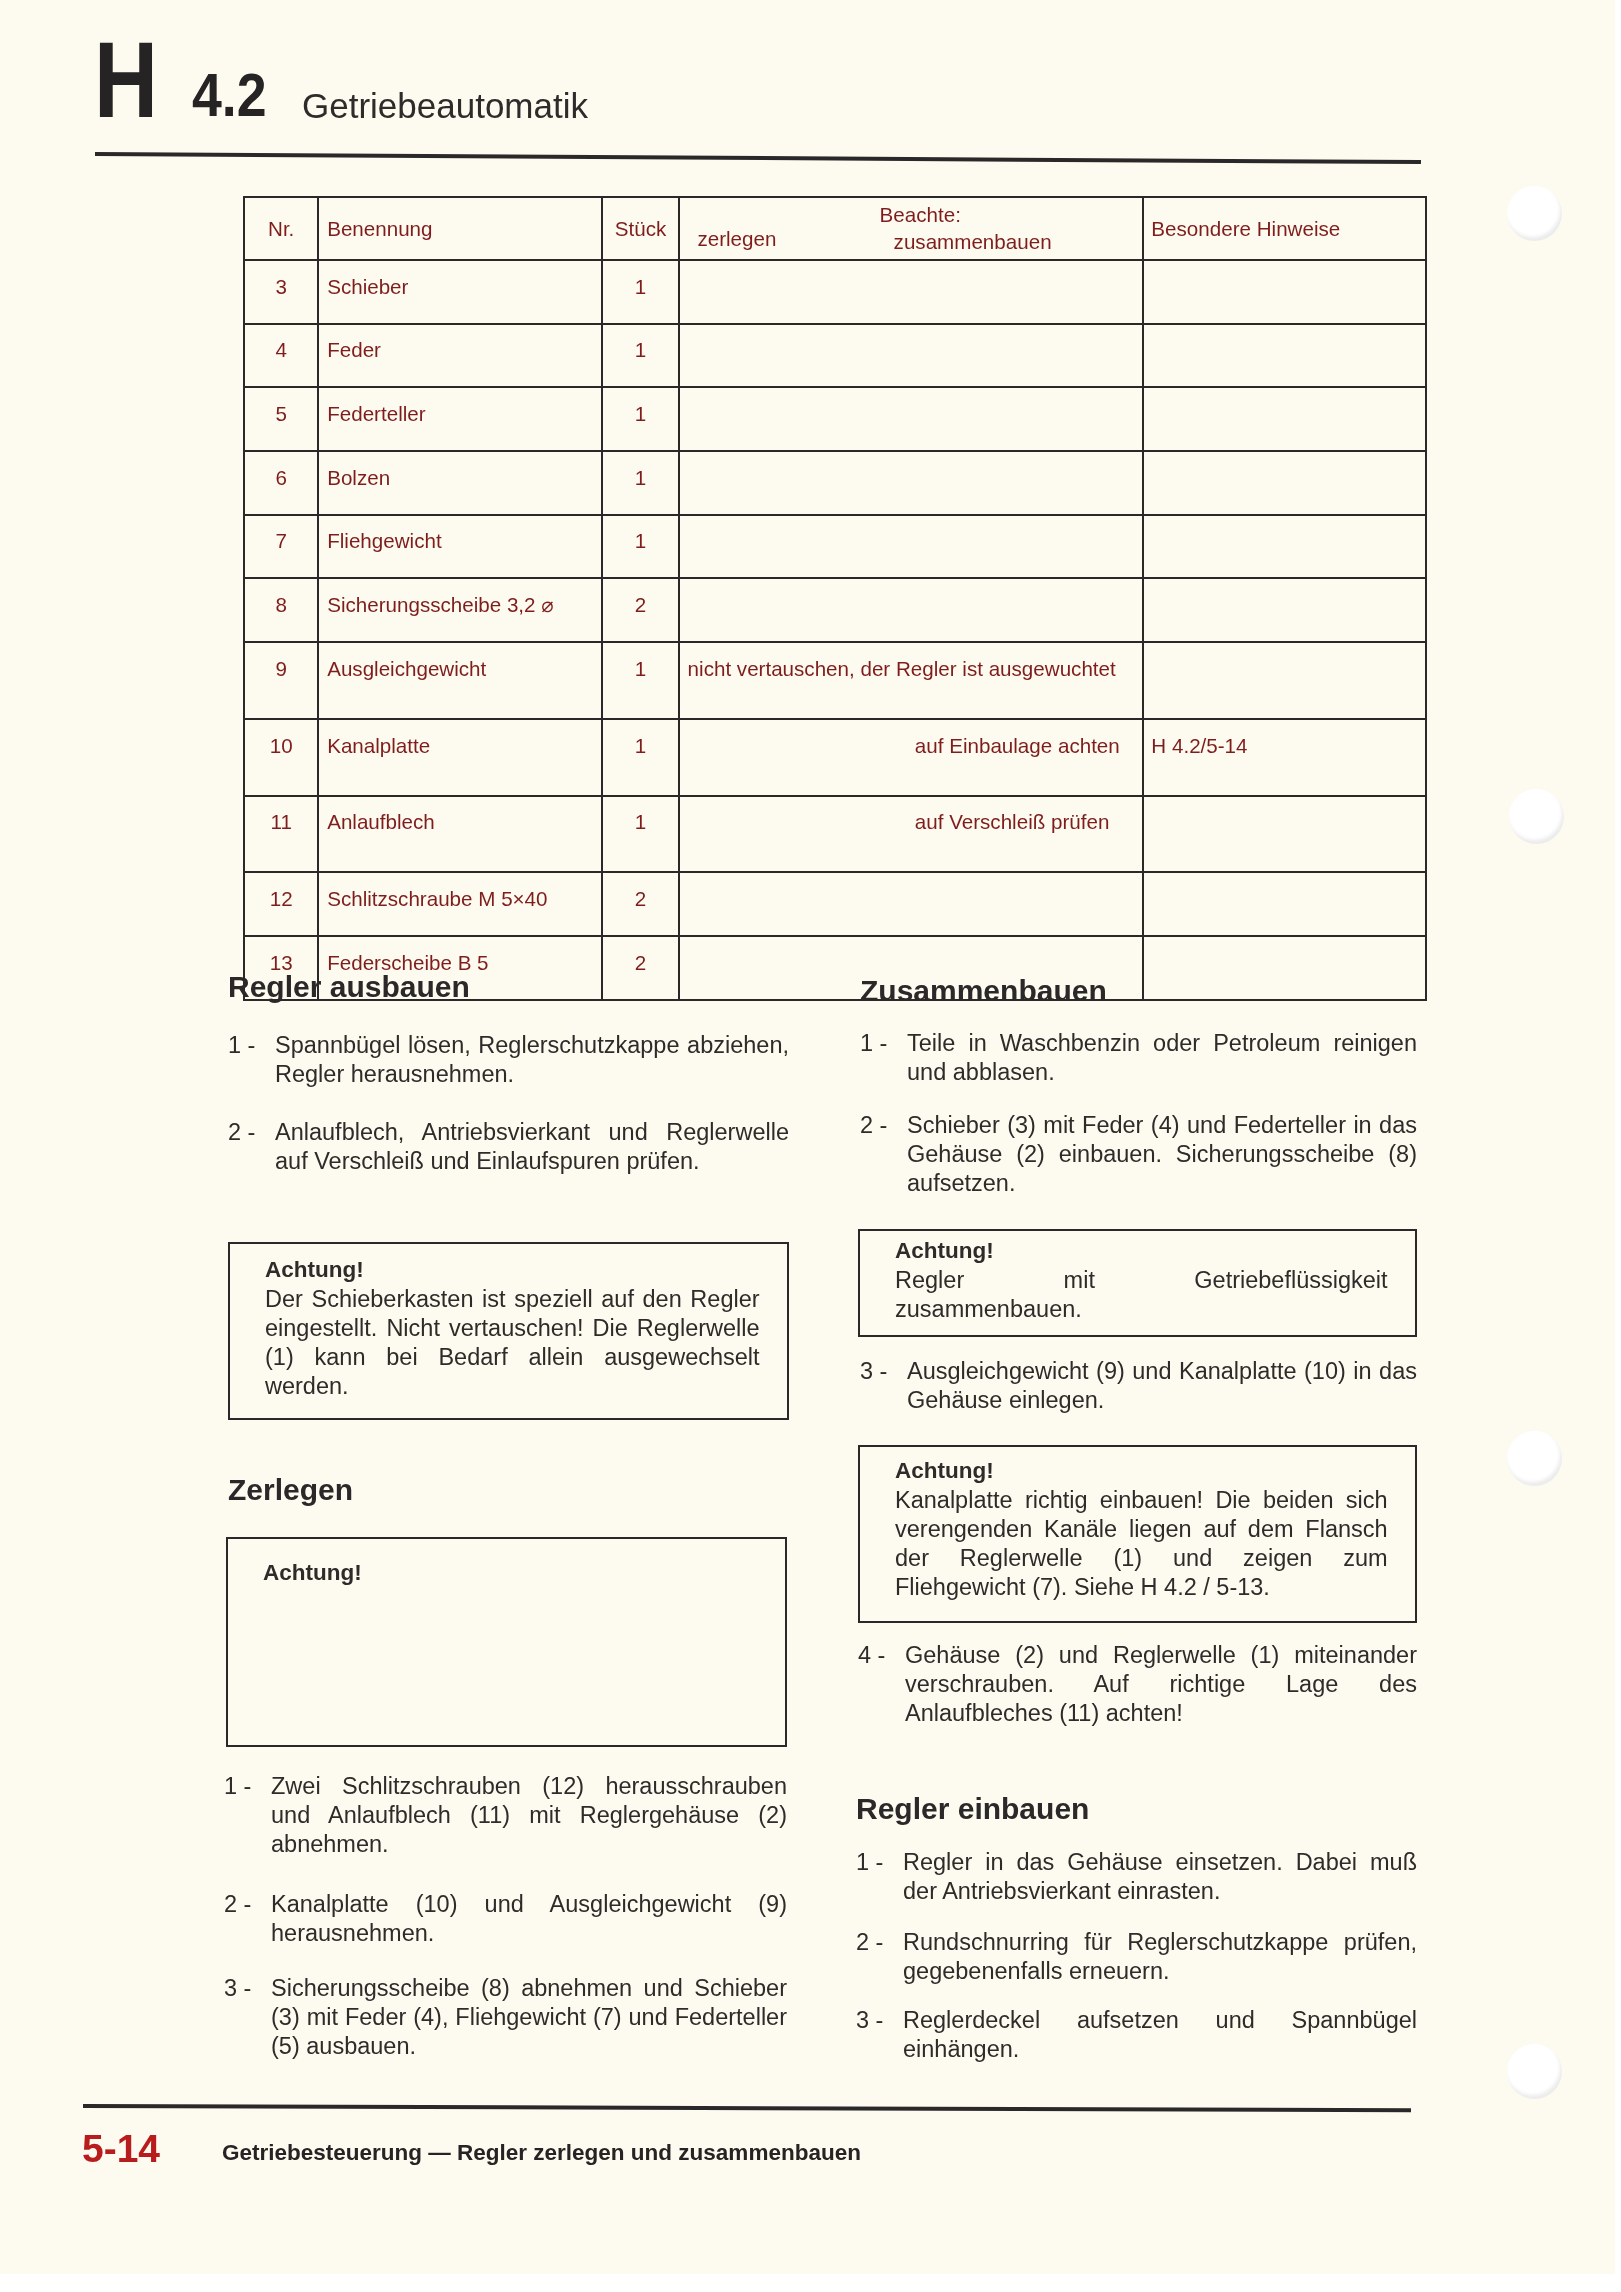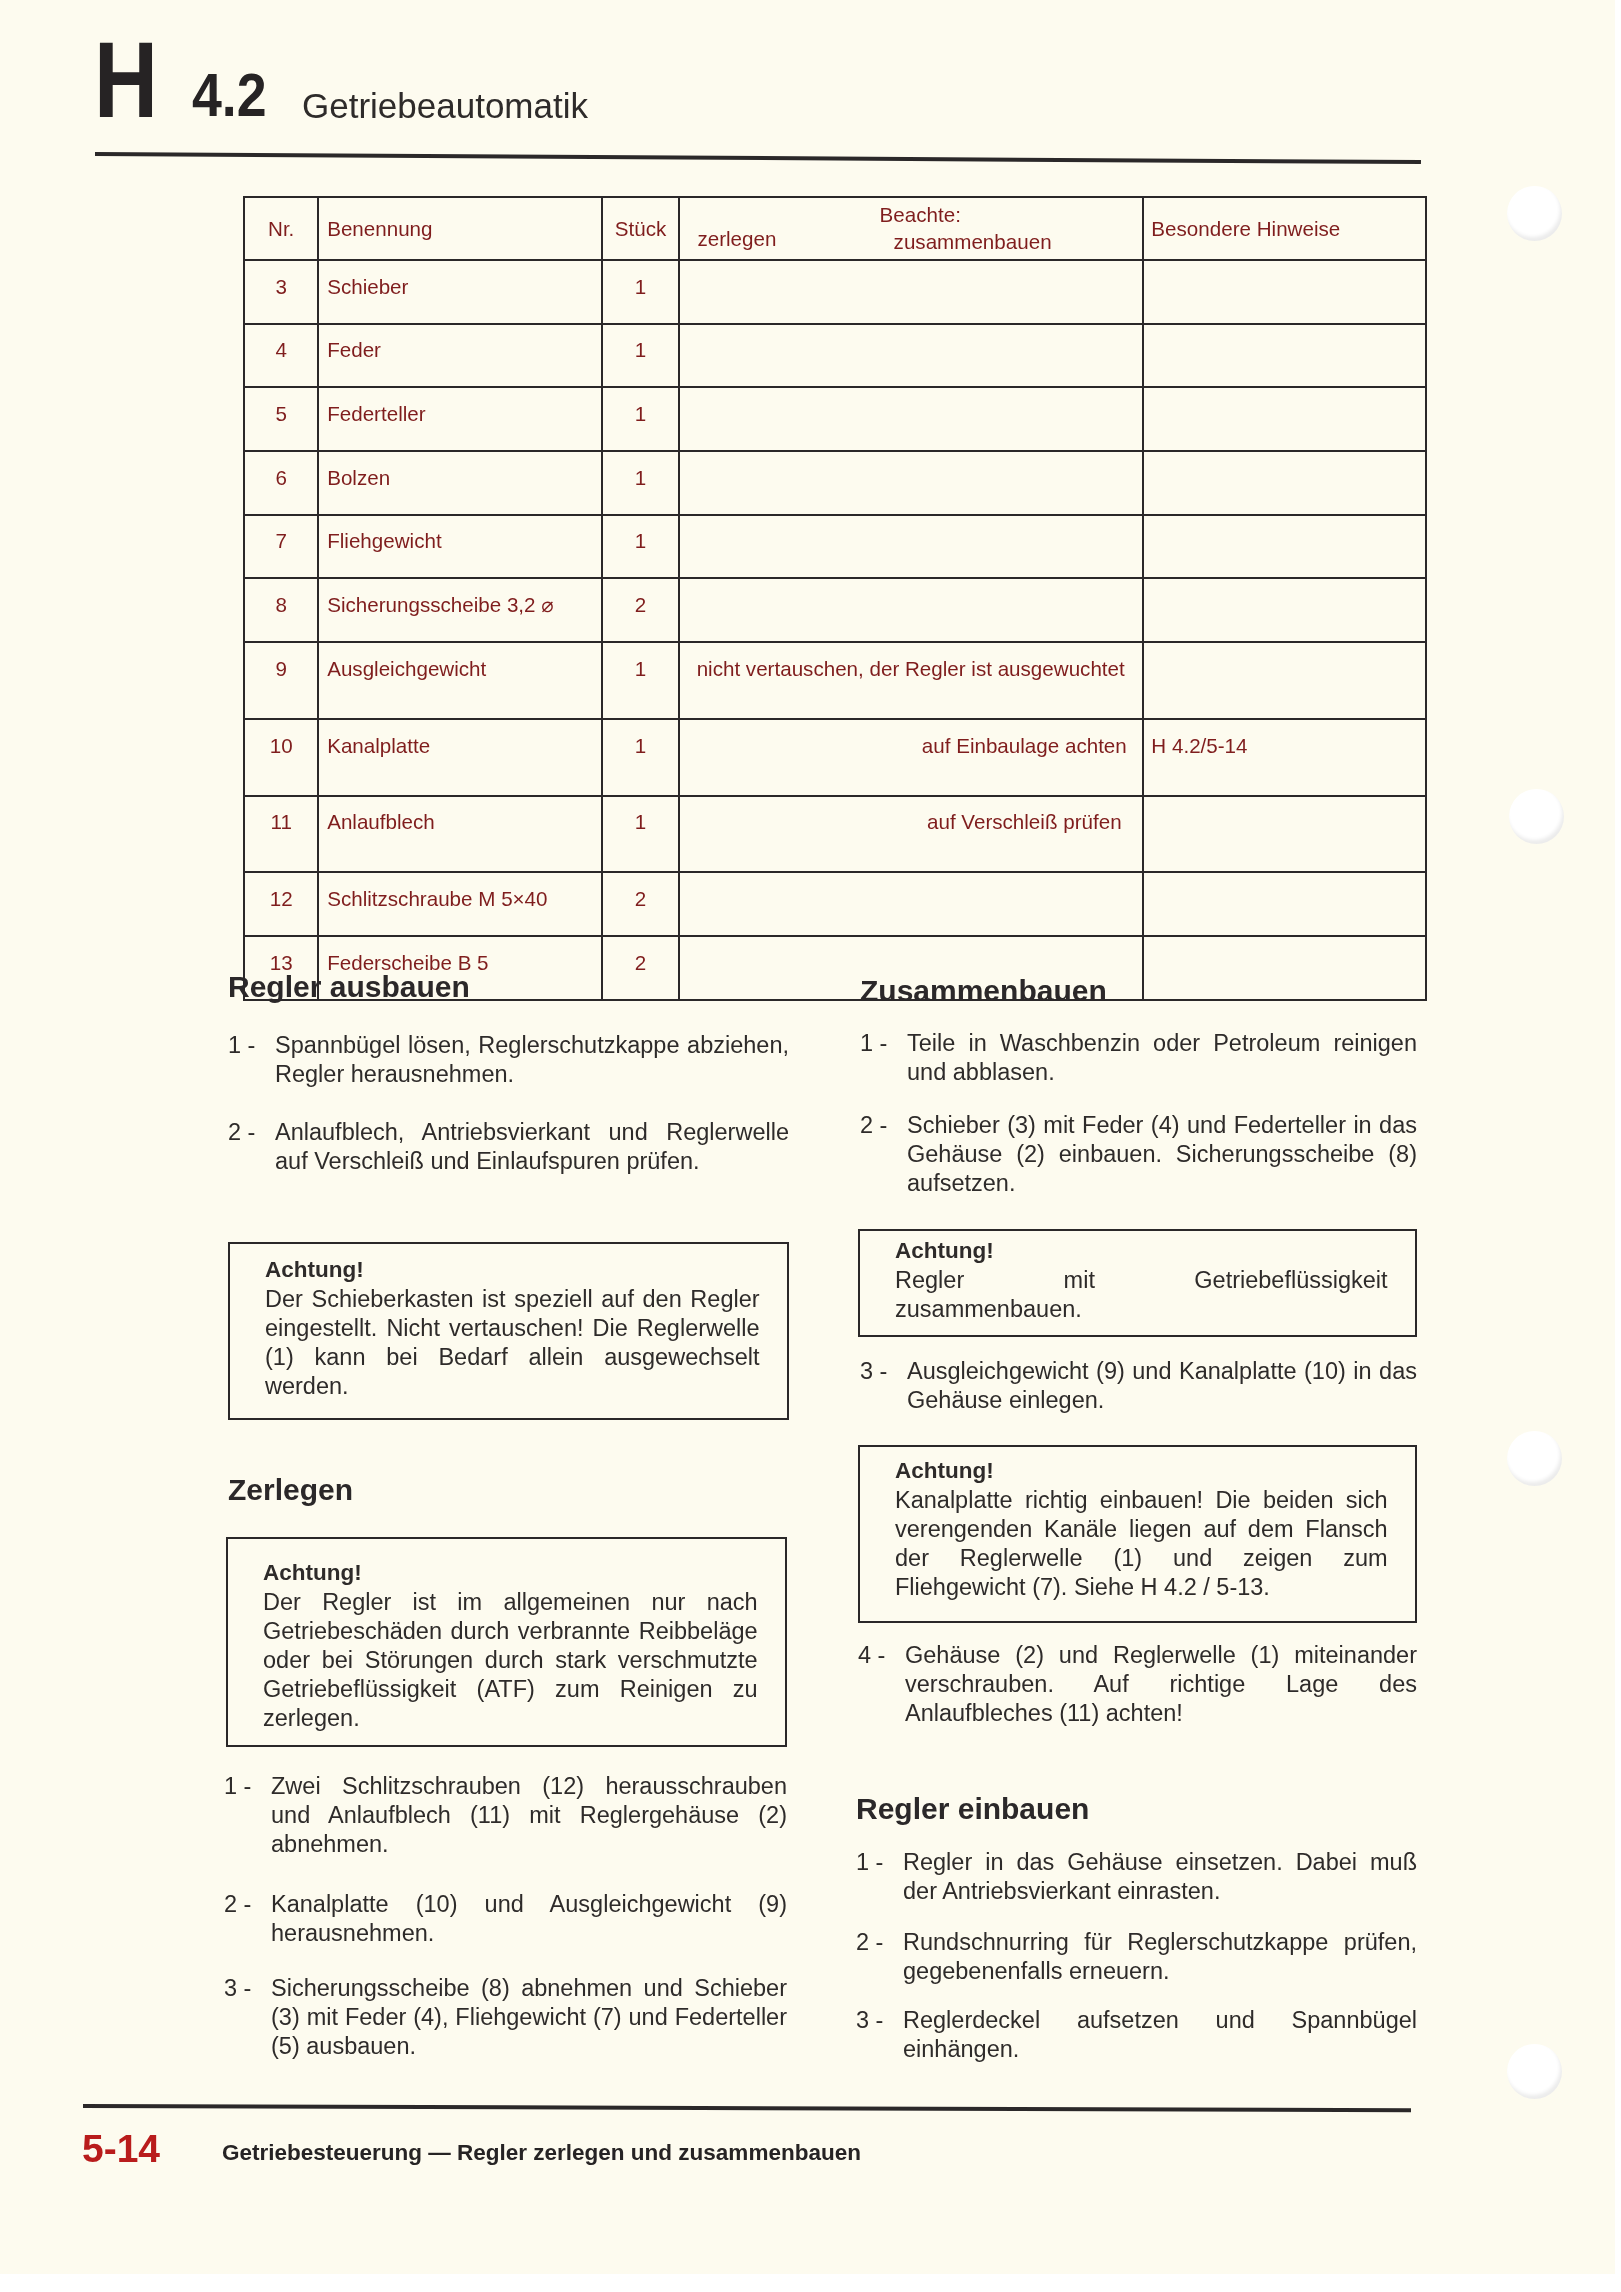--- a/index.html
+++ b/index.html
@@ -30,21 +30,21 @@
   .col-nr { width: 57px; text-align: center !important; }
   .col-name { width: 267px; }
   .col-qty { width: 59px; text-align: center !important; }
   .col-note { width: 447px; border-radius: 28px; }
   .col-hint { width: 267px; }
   .note-head { position: relative; height: 55px; }
   .note-head .beachte { position: absolute; left: 192px; top: 2px; }
   .note-head .zerlegen { position: absolute; left: 9.8px; top: 25.5px; }
   .note-head .zusammen { position: absolute; left: 206px; top: 29px; }
   .note-right { padding-left: 235px !important; }
-  .cell-text { display: block; line-height: 23.5px; text-align: center; }
+  .cell-text { display: block; line-height: 23.5px; }
 
   
   .col { position: absolute; font-size: 23.5px; line-height: 29px; color: #2e2b2a; }
   .section-title { position: absolute; font-weight: bold; font-size: 30px; line-height: 27.4px; color: #2b2829; }
   .step { position: absolute; display: flex; text-align: justify; }
   .step-num { width: 47px; flex: none; white-space: pre; }
   .step-text { flex: 1; }
   .warn-box { position: absolute; border: 2.9px solid #2b2829; box-sizing: border-box; padding: 9.8px 27.4px 9.8px 35px; font-size: 23.5px; line-height: 29px; text-align: justify; }
   .warn-title { font-weight: bold; font-size: 22.5px; line-height: 31px; display: block; }
 
@@ -187,21 +187,20 @@
 
   <div class="warn-box" style="left:228px; top:1242px; width:561px; height:178px;">
     <span class="warn-title">Achtung!</span>
     <span>Der Schieberkasten ist speziell auf den Regler eingestellt. Nicht vertauschen! Die Reglerwelle (1) kann bei Bedarf allein ausgewechselt werden.</span>
   </div>
 
   <div class="section-title" style="left:228px; top:1476px;">Zerlegen</div>
 
   <div class="warn-box" style="left:226px; top:1537px; width:561px; height:210px; padding-top:17.6px;">
     <span class="warn-title">Achtung!</span>
-    <span>Der Regler ist im allgemeinen nur nach Getriebeschäden durch verbrannte Reibbeläge oder bei Störungen durch stark verschmutzte Getriebeflüssigkeit (ATF) zum Reinigen zu zerlegen.</span>
   </div>
 
   <div class="col step" style="left:224px; top:1772px; width:563px;">
     <span class="step-num">1 -</span>
     <span class="step-text">Zwei Schlitzschrauben (12) herausschrauben und Anlaufblech (11) mit Reglergehäuse (2) abnehmen.</span>
   </div>
   <div class="col step" style="left:224px; top:1890px; width:563px;">
     <span class="step-num">2 -</span>
     <span class="step-text">Kanalplatte (10) und Ausgleichgewicht (9) herausnehmen.</span>
   </div>

